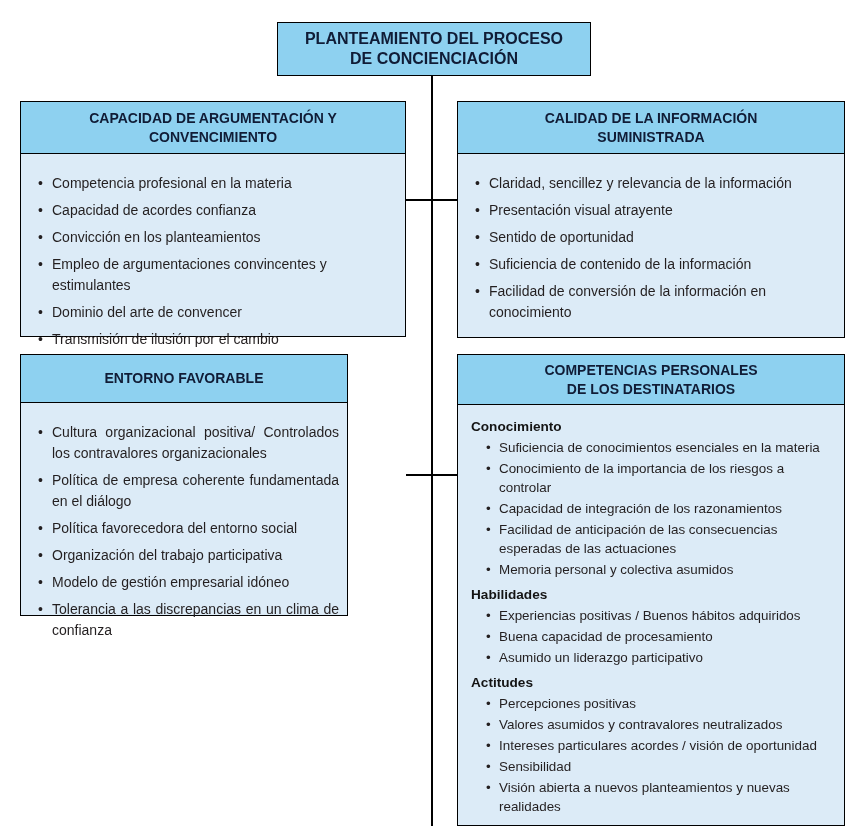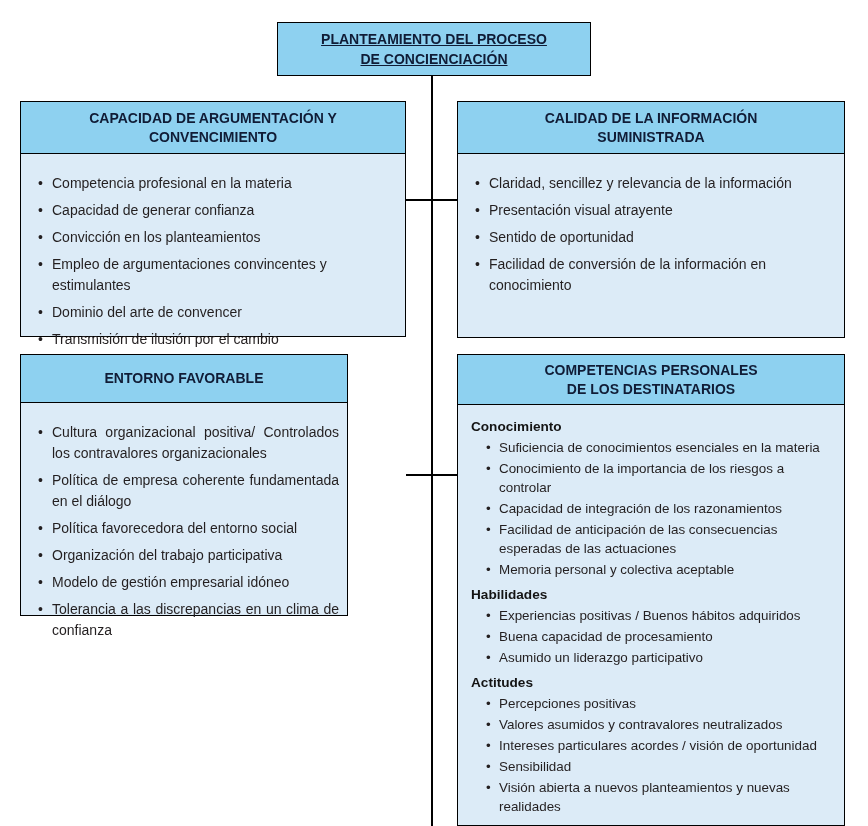--- a/index.html
+++ b/index.html
@@ -28,22 +28,22 @@
   .box {
     position: absolute;
     border: 1.5px solid var(--border);
     background: var(--body-fill);
   }
 
   .root-box {
     left: 277px; top: 22px; width: 314px; height: 54px;
     background: var(--header-fill);
     display: flex; flex-direction: column; justify-content: center; align-items: center;
-    font-weight: bold; font-size: 14px; line-height: 20px;
-    color: var(--title-text); text-align: center; text-decoration: underline;
+    font-weight: bold; font-size: 16px; line-height: 20px;
+    color: var(--title-text); text-align: center;
   }
 
   .box-header {
     background: var(--header-fill);
     border-bottom: 1.5px solid var(--border);
     display: flex; flex-direction: column; justify-content: center; align-items: center;
     font-weight: bold; font-size: 14px; line-height: 19px;
     color: var(--title-text); text-align: center;
     padding: 2px 4px;
   }
@@ -114,39 +114,40 @@
   </div>
 
   <div class="box b1">
     <div class="box-header">
         <div>CAPACIDAD DE ARGUMENTACIÓN Y</div>
         <div>CONVENCIMIENTO</div>
       </div>
     <div class="box-body">
       <ul class="bullet-list">
           <li>Competencia profesional en la materia</li>
-          <li>Capacidad de generar confianza</li>
+          <li>Capacidad de acordes confianza</li>
           <li>Convicción en los planteamientos</li>
           <li>Empleo de argumentaciones convincentes y estimulantes</li>
           <li>Dominio del arte de convencer</li>
           <li>Transmisión de ilusión por el cambio</li>
         </ul>
     </div>
   </div>
 
   <div class="box b2">
     <div class="box-header">
         <div>CALIDAD DE LA INFORMACIÓN</div>
         <div>SUMINISTRADA</div>
       </div>
     <div class="box-body">
       <ul class="bullet-list">
           <li>Claridad, sencillez y relevancia de la información</li>
           <li>Presentación visual atrayente</li>
           <li>Sentido de oportunidad</li>
+          <li>Suficiencia de contenido de la información</li>
           <li>Facilidad de conversión de la información en conocimiento</li>
         </ul>
     </div>
   </div>
 
   <div class="box b3">
     <div class="box-header">
         <div>ENTORNO FAVORABLE</div>
       </div>
     <div class="box-body">
@@ -166,21 +167,21 @@
         <div>COMPETENCIAS PERSONALES</div>
         <div>DE LOS DESTINATARIOS</div>
       </div>
     <div class="box-body sections-body">
         <div class="section-heading">Conocimiento</div>
         <ul class="bullet-list">
           <li>Suficiencia de conocimientos esenciales en la materia</li>
           <li>Conocimiento de la importancia de los riesgos a controlar</li>
           <li>Capacidad de integración de los razonamientos</li>
           <li>Facilidad de anticipación de las consecuencias esperadas de las actuaciones</li>
-          <li>Memoria personal y colectiva aceptable</li>
+          <li>Memoria personal y colectiva asumidos</li>
         </ul>
         <div class="section-heading">Habilidades</div>
         <ul class="bullet-list">
           <li>Experiencias positivas / Buenos hábitos adquiridos</li>
           <li>Buena capacidad de procesamiento</li>
           <li>Asumido un liderazgo participativo</li>
         </ul>
         <div class="section-heading">Actitudes</div>
         <ul class="bullet-list">
           <li>Percepciones positivas</li>

